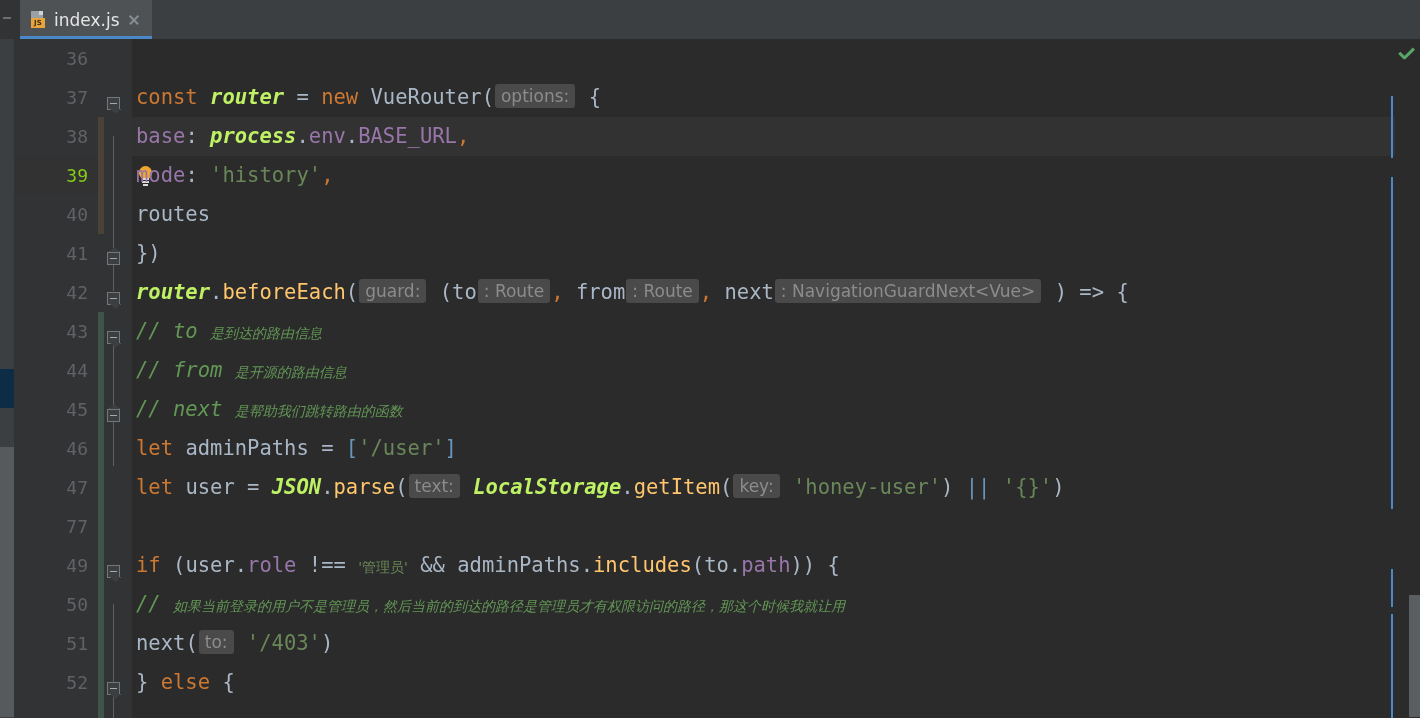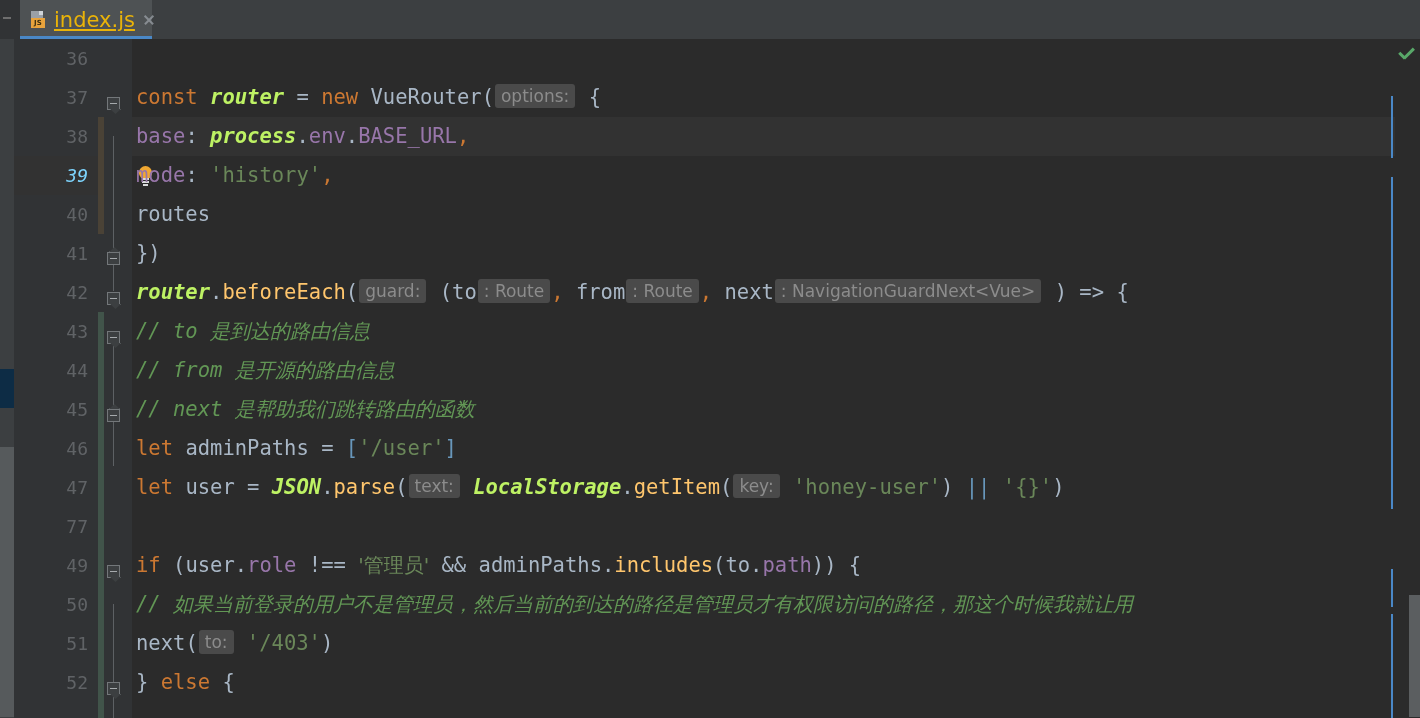--- a/index.html
+++ b/index.html
@@ -25,21 +25,21 @@
     position:absolute;left:1px;top:0px;width:12px;height:14px;background:#9aa0a6;
     clip-path:polygon(0 0,70% 0,100% 30%,100% 100%,0 100%);
   }
   .tab-icon .fold{position:absolute;left:9px;top:0;width:4px;height:4px;background:#cfd4d8;}
   .tab-icon .js{
     position:absolute;left:1px;top:7px;width:14px;height:10px;background:#e8a33d;
     color:#3a2e10;font:700 7px/10px "DejaVu Sans",sans-serif;text-align:center;letter-spacing:.2px;
   }
   .tab-label{
     font-family:"DejaVu Sans","Liberation Sans",sans-serif;
-    font-size:21px;color:#eab308;white-space:nowrap;text-decoration:underline;
+    font-size:17px;color:#e5e5e5;white-space:nowrap;
   }
   .tab-close{
     margin-left:7px;width:14px;height:14px;position:relative;flex:none;opacity:.75;
   }
   .tab-close:before,.tab-close:after{
     content:"";position:absolute;left:1px;top:6px;width:12px;height:1.6px;background:#9aa0a6;
   }
   .tab-close:before{transform:rotate(45deg);}
   .tab-close:after{transform:rotate(-45deg);}
 
@@ -50,21 +50,21 @@
   .leftstrip{position:absolute;left:0;top:0;width:14px;height:679px;background:#3c3f41;}
   .leftstrip .blk{position:absolute;left:0;width:14px;}
 
   
   .gutter{position:absolute;left:14px;top:0;width:84px;height:679px;background:#313335;}
   .linenos{position:absolute;left:0;top:0;width:84px;}
   .lineno{
     height:39px;line-height:39px;text-align:right;padding-right:10px;
     font-size:18px;color:#606366;box-sizing:border-box;
   }
-  .lineno.cur{color:#7dd3fc;font-style:italic;}
+  .lineno.cur{color:#84cc16;}
   .lineno.hl{background:#323232;}
 
   
   .foldcol{position:absolute;left:98px;top:0;width:34px;height:679px;background:#313335;}
   .vcsbar{position:absolute;left:0;width:6px;}
   .vcs-brown{background:#4a4236;}
   .vcs-green{background:#41544a;}
   .foldline{position:absolute;left:15px;width:1px;background:#5d6164;}
   .foldmark{
     position:absolute;left:9px;width:13px;height:13px;
@@ -104,21 +104,21 @@
   .plain{color:#a9b7c6;}
   .ident-it{color:#bef264;font-style:italic;font-weight:700;}
   .field{color:#9876aa;}
   .fn{color:#ffc66d;}
   .str{color:#6a8759;}
   .cmt{color:#629755;font-style:italic;}
   .num{color:#6897bb;}
   .cls{color:#a9b7c6;}
   .punct{color:#a9b7c6;}
   .op{color:#a9b7c6;}
-  .cn{font-family:"DejaVu Sans","Liberation Sans",sans-serif;font-size:20px;}
+  .cn{font-family:"DejaVu Sans","Liberation Sans",sans-serif;font-size:14px;}
 
   
   .hint{
     display:inline-block;background:#4a4a4a;color:#8c8c8c;border-radius:3px;
     padding:1px 6px;font-family:"DejaVu Sans","Liberation Sans",sans-serif;
     font-size:17px;line-height:22px;vertical-align:2px;margin:0 1px;
   }
   .check{position:absolute;right:4px;top:8px;width:18px;height:16px;}
   .check i{position:absolute;background:#59a869;display:block;}
   .check i.a{left:0;top:7px;width:8px;height:3.2px;transform:rotate(45deg);}

